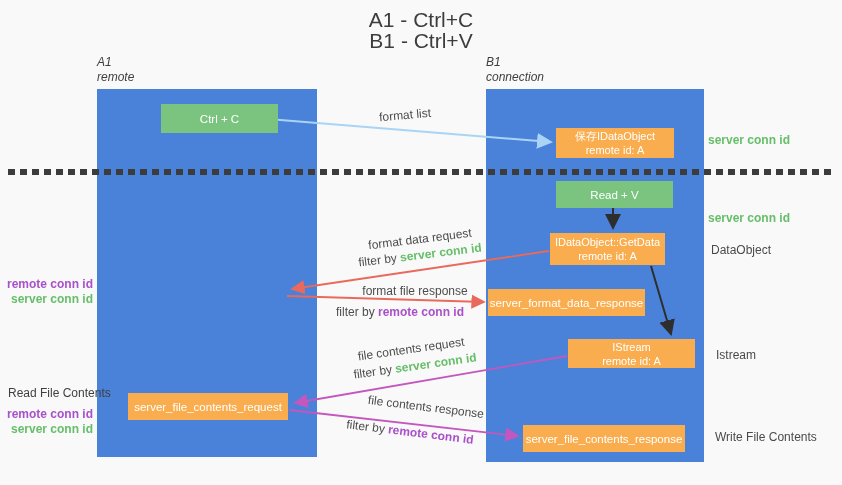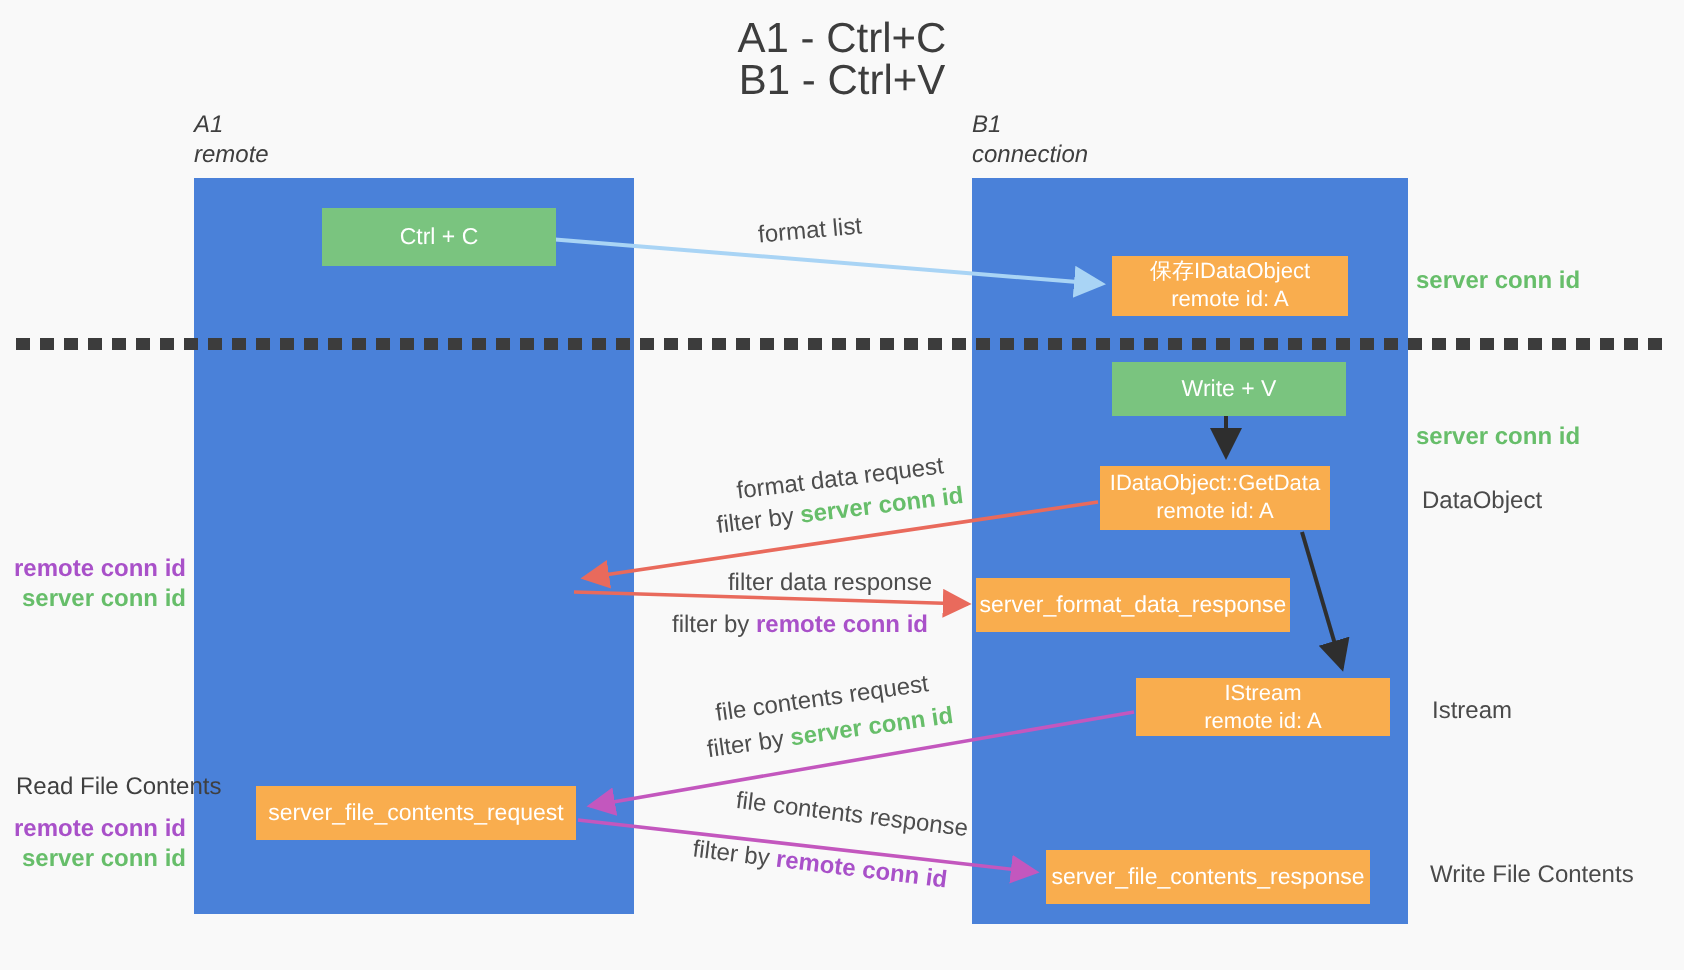--- a/index.html
+++ b/index.html
@@ -84,21 +84,21 @@
     <line x1="289" y1="410" x2="518" y2="436" stroke="#C357BE" stroke-width="1.8" marker-end="url(#mMag)"></line>
   </svg>
 
   <div class="box green" style="left:137px;top:104px;width:117px;height:29px;margin-left:24px;">Ctrl + C</div>
 
   <div class="box orange two-line" style="left:556px;top:128px;width:118px;height:30px;">
     <div>保存IDataObject</div>
     <div>remote id: A</div>
   </div>
 
-  <div class="box green" style="left:556px;top:181px;width:117px;height:27px;">Write + V</div>
+  <div class="box green" style="left:556px;top:181px;width:117px;height:27px;">Read + V</div>
 
   <div class="box orange two-line" style="left:550px;top:233px;width:115px;height:32px;">
     <div>IDataObject::GetData</div>
     <div>remote id: A</div>
   </div>
 
 
   <div class="box orange" style="left:488px;top:289px;width:157px;height:27px;">server_format_data_response</div>
 
   <div class="box orange two-line" style="left:568px;top:339px;width:127px;height:29px;">
@@ -126,21 +126,21 @@
     <div class="green-t">server conn id</div>
   </div>
 
   <div class="lbl center" style="left:330px;top:108px;width:150px;transform:rotate(-5deg);">format list</div>
 
   <div class="lbl center" style="left:345px;top:232px;width:150px;transform:rotate(-7deg);">format data request</div>
   <div class="lbl center" style="left:340px;top:248px;width:160px;transform:rotate(-7deg);">
     <span>filter by </span><span class="green-t">server conn id</span>
   </div>
 
-  <div class="lbl center" style="left:340px;top:284px;width:150px;">filter data response</div>
+  <div class="lbl center" style="left:340px;top:284px;width:150px;">format file response</div>
   <div class="lbl center" style="left:320px;top:305px;width:160px;">
     <span>filter by </span><span class="purple-t">remote conn id</span>
   </div>
 
   <div class="lbl center" style="left:336px;top:342px;width:150px;transform:rotate(-8deg);">file contents request</div>
   <div class="lbl center" style="left:335px;top:359px;width:160px;transform:rotate(-8deg);">
     <span>filter by </span><span class="green-t">server conn id</span>
   </div>
 
   <div class="lbl center" style="left:351px;top:400px;width:150px;transform:rotate(7deg);">file contents response</div>

